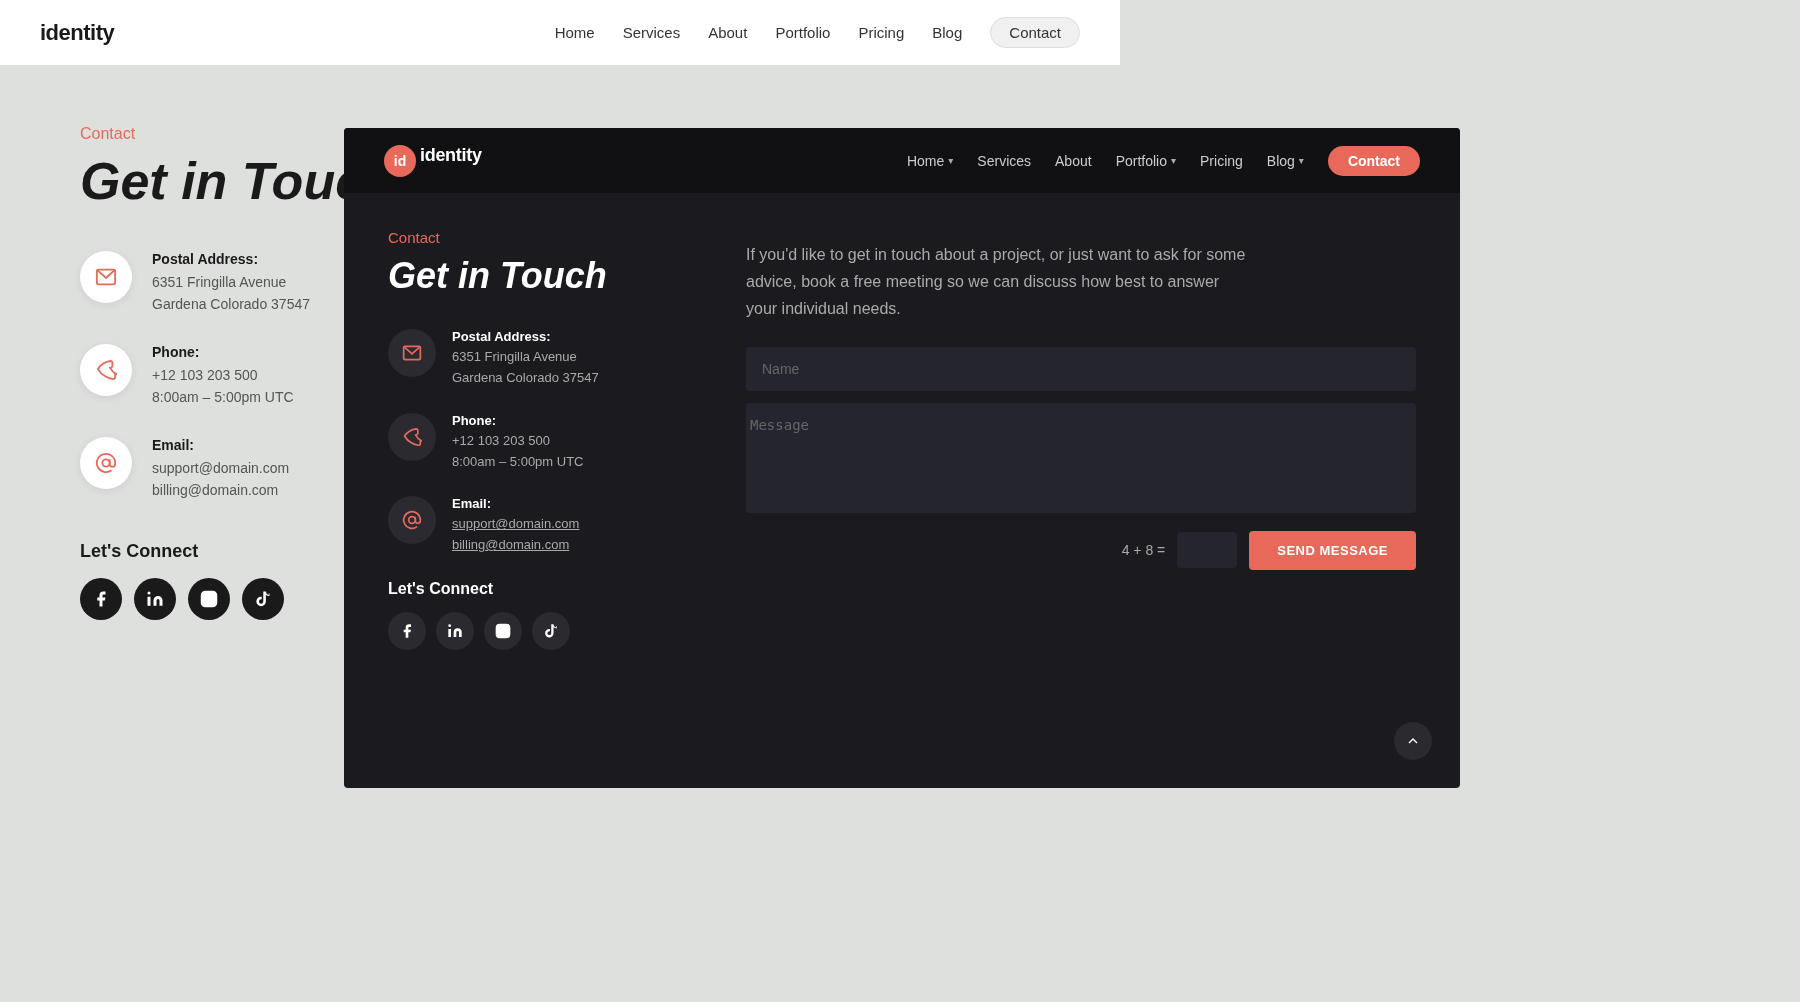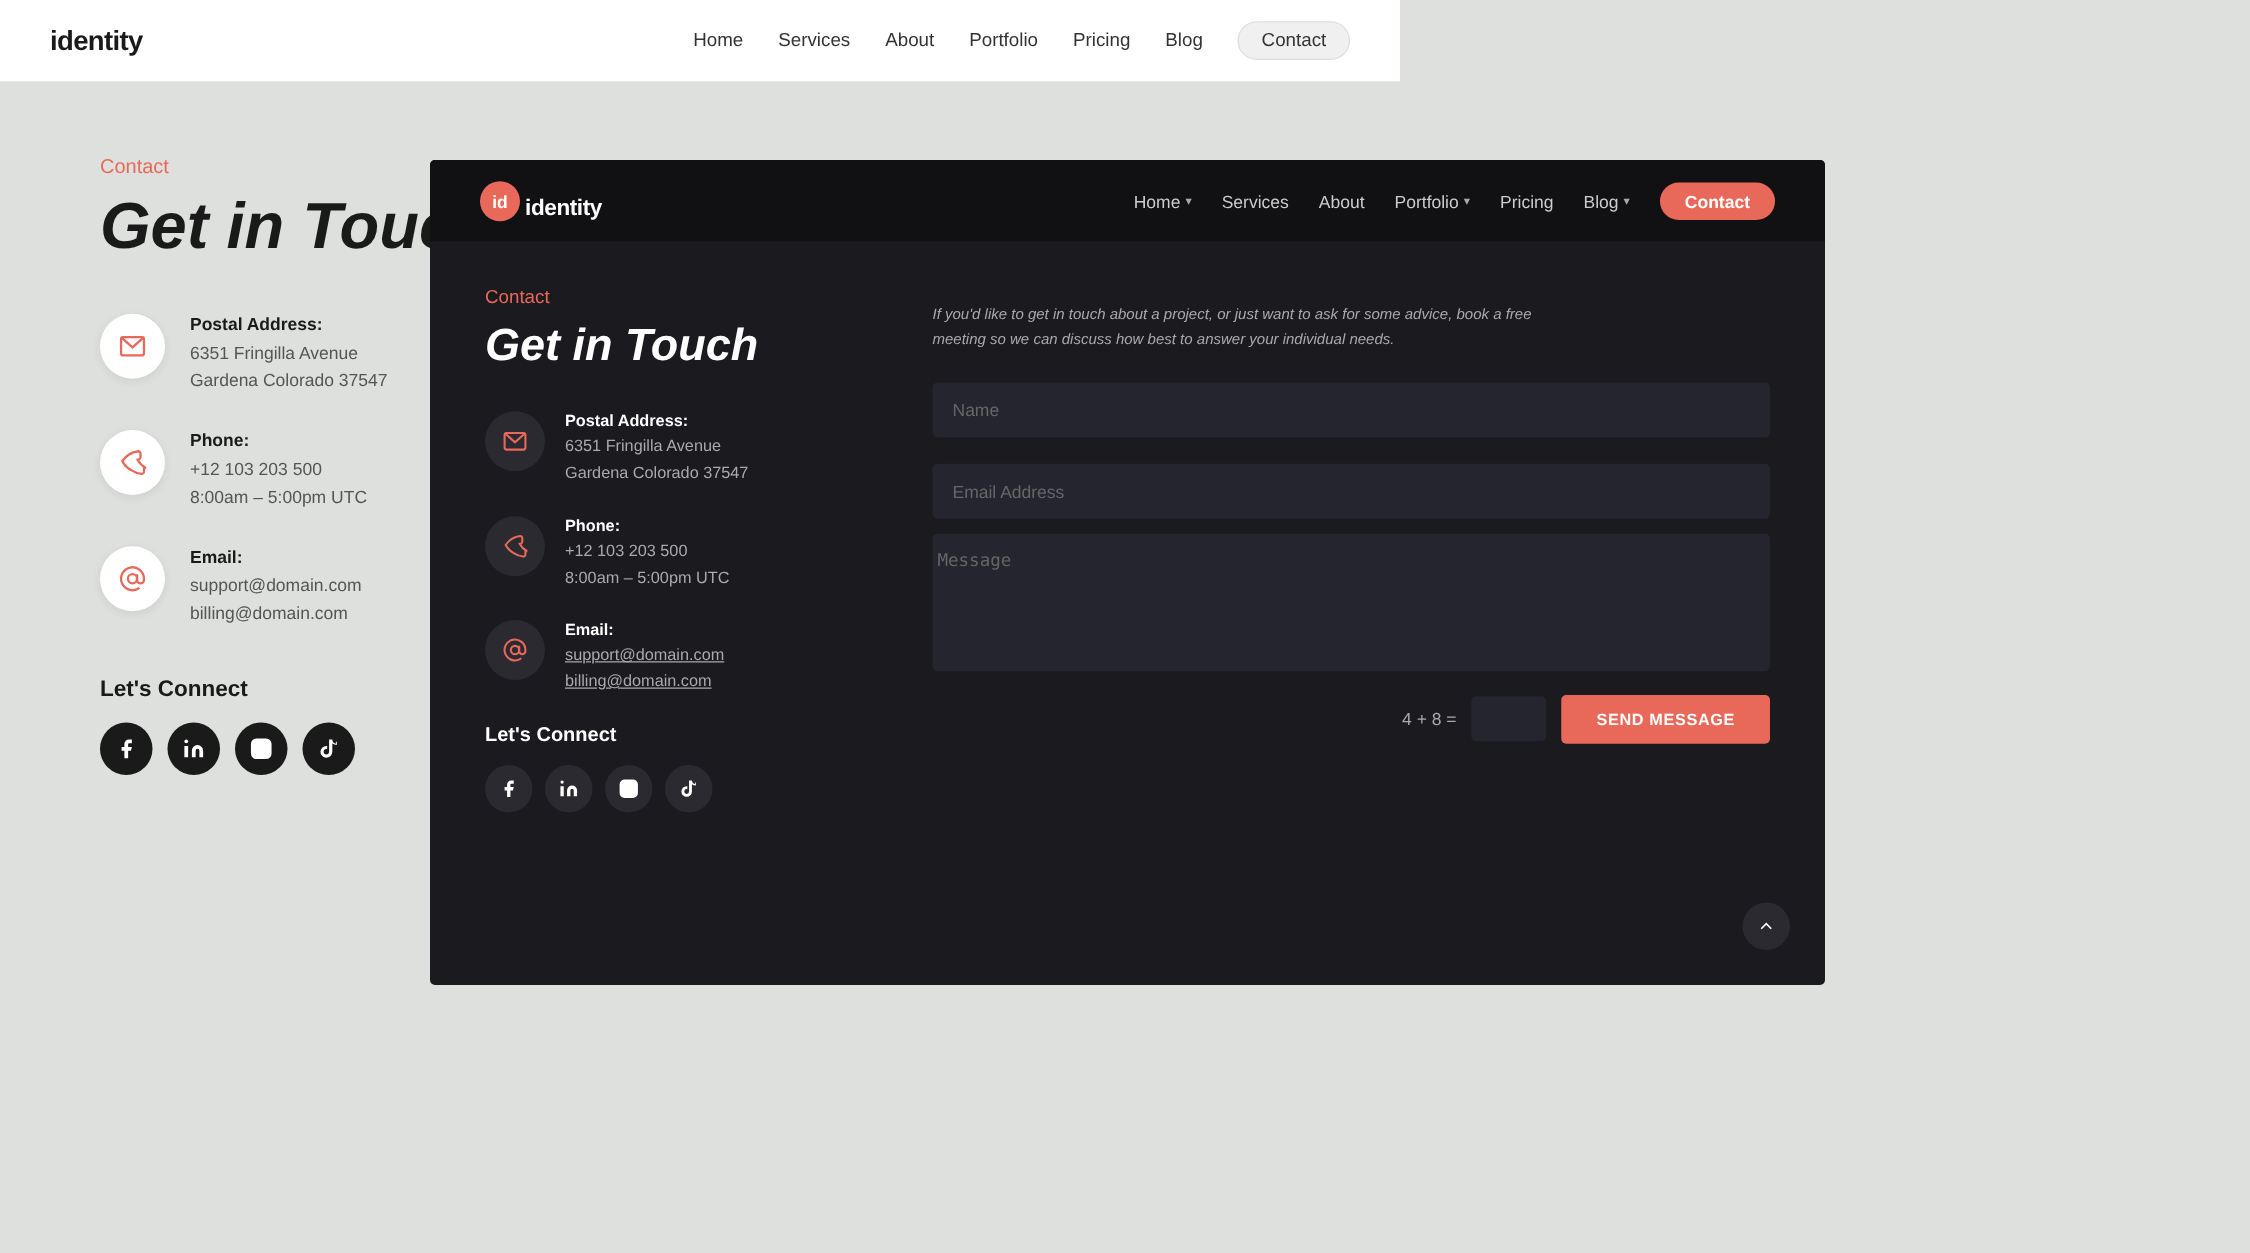--- a/index.html
+++ b/index.html
@@ -141,21 +141,21 @@
       top: 0; left: 0;
       width: 100%;
       height: 65px;
       background: #111114;
       display: flex;
       align-items: center;
       padding: 0 40px;
     }
     .dark-logo-wrap {
       display: flex;
-      align-items: flex-end;
+      align-items: flex-start;
       margin-right: auto;
     }
     .dark-logo-icon {
       width: 32px; height: 32px;
       background: #e8695a;
       border-radius: 50%;
       display: flex;
       align-items: center;
       justify-content: center;
       margin-right: 4px;
@@ -283,26 +283,25 @@
       cursor: pointer;
     }
     .dark-social-circle svg { width: 16px; height: 16px; fill: #fff; }
 
     
     .dark-right {
       flex: 1;
       padding-top: 12px;
     }
     .dark-right-desc {
-      font-size: 12px;
+      font-size: 16px;
       color: #aaa;
       line-height: 1.7;
       margin-bottom: 24px;
       max-width: 500px;
-      font-style: italic;
     }
     .form-row {
       display: flex;
       gap: 21px;
       margin-bottom: 12px;
       flex-direction: column;
     }
     .form-input {
       flex: 1;
       background: #252530;
@@ -581,21 +580,20 @@
             </svg>
         </div>
       </div>
     </div>
 
     <div class="dark-right">
       <p class="dark-right-desc">If you'd like to get in touch about a project, or just want to ask for some advice, book a free meeting so we can discuss how best to answer your individual needs.</p>
 
       <div class="form-row">
         <input class="form-input" type="text" placeholder="Name" style="">
-        <input class="form-input" type="email" placeholder="Email Address" style="">
       </div>
       <textarea class="form-textarea" placeholder="Message" style=""></textarea>
 
       <div class="form-bottom">
         <span class="captcha-text">4 + 8 =</span>
         <input class="captcha-answer" type="text" style="">
         <button class="send-btn">SEND MESSAGE</button>
       </div>
     </div>
 

